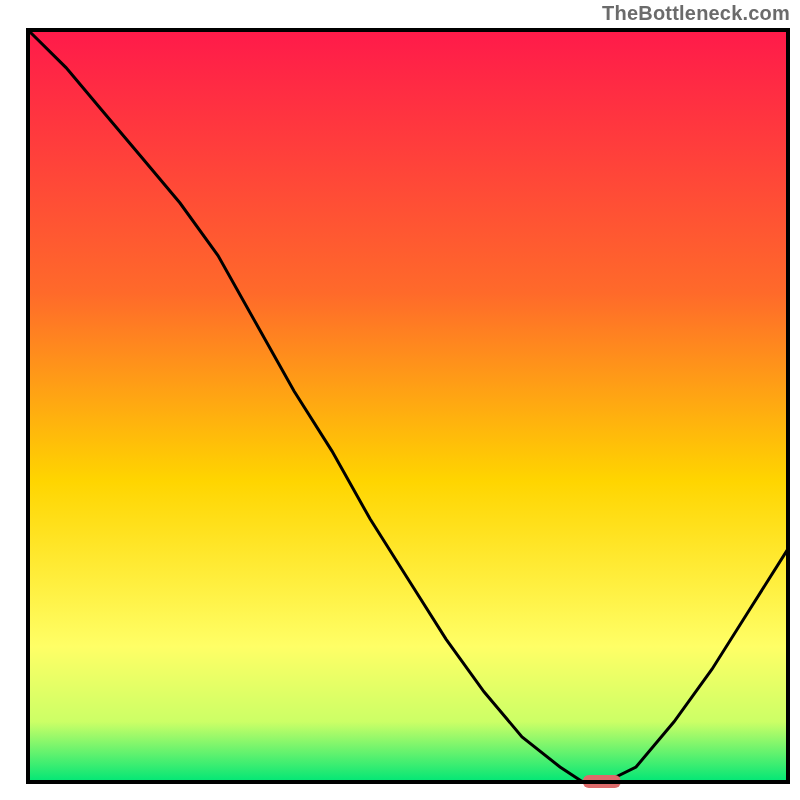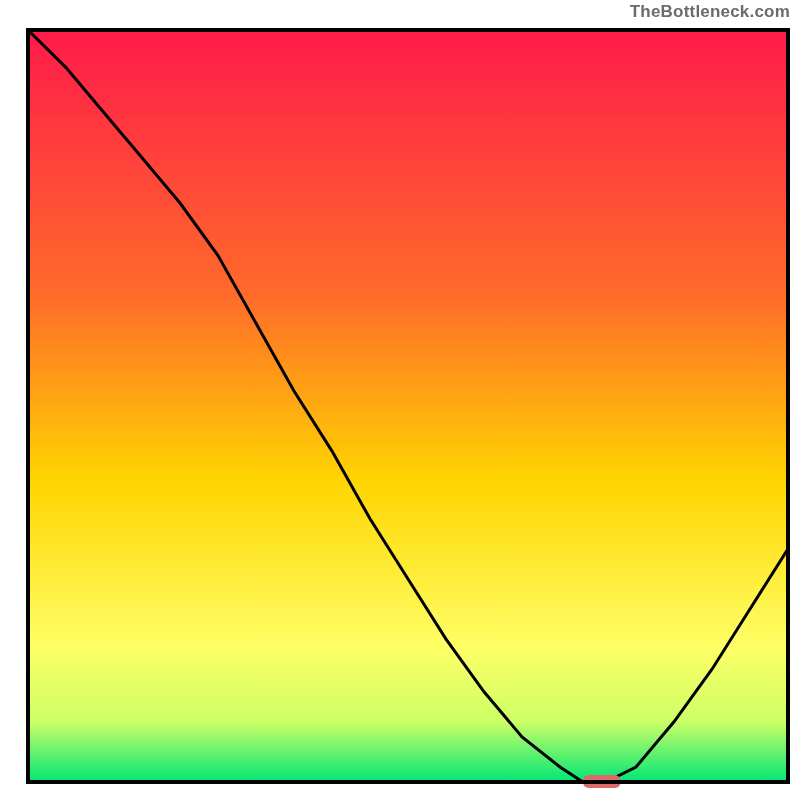--- a/index.html
+++ b/index.html
@@ -12,21 +12,21 @@
   }
   .chart-container {
     position: relative;
     width: 800px;
     height: 800px;
   }
   .watermark {
     position: absolute;
     top: 2px;
     right: 10px;
-    font-size: 17px;
+    font-size: 20px;
     font-weight: 600;
     color: #6b6b6b;
     letter-spacing: 0.2px;
   }
   svg.plot {
     position: absolute;
     left: 0;
     top: 0;
   }
 </style>

